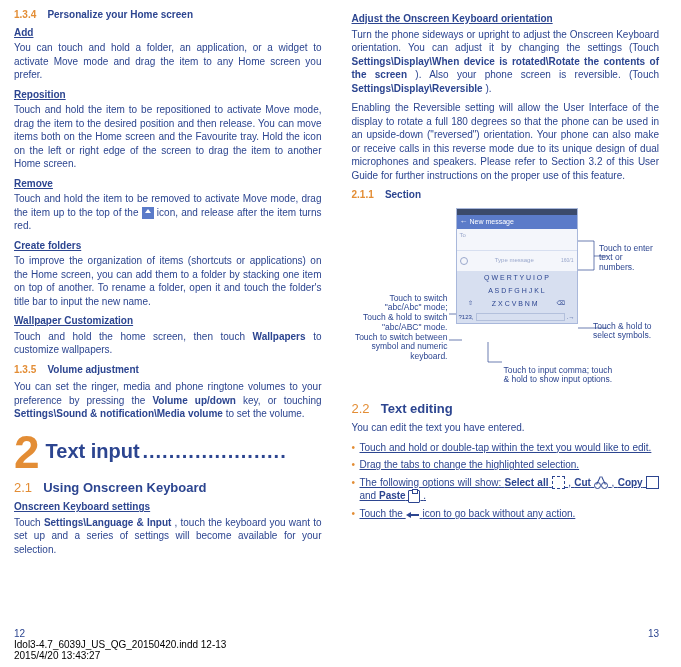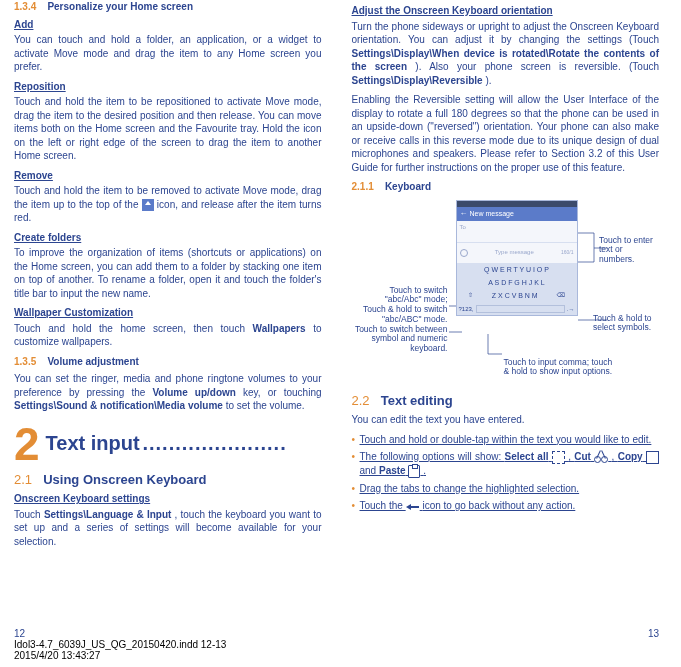--- a/index.html
+++ b/index.html
@@ -1,17 +1,17 @@
 <!DOCTYPE html>
 <html><head>
 <meta charset="utf-8">
 <style>
   * { margin: 0; padding: 0; box-sizing: border-box; }
   body { width: 681px; height: 667px; background: #fff; font-family: "Helvetica Neue", Arial, sans-serif; font-size: 10px; color: #2c4590; position: relative; }
-  .spread { display: flex; padding: 0 22px 0 14px; gap: 30px; justify-content: center; }
+  .spread { display: flex; padding: 8px 22px 0 14px; gap: 30px; justify-content: center; }
   .col { flex: 1; line-height: 1.35; }
   .sec-num { color: #e38d35; font-weight: bold; }
   .sec-title { color: #2c4590; font-weight: bold; }
   .section-head { margin-bottom: 4px; }
   .sub-head { text-decoration: underline; font-weight: bold; margin: 4px 0 2px; color: #2c4590; }
   p.body { margin-bottom: 6px; text-align: justify; }
   .bold { font-weight: bold; }
   .big2 { display: flex; align-items: center; margin-top: 8px; margin-bottom: 2px; }
   .big2-num { font-size: 46px; font-weight: bold; color: #e38d35; line-height: 1; margin-right: 6px; }
   .big2-txt { font-size: 20px; font-weight: bold; color: #2c4590; }
@@ -124,21 +124,21 @@
       <span>Turn the phone sideways or upright to adjust the Onscreen Keyboard orientation. You can adjust it by changing the settings (Touch </span>
       <span class="bold">Settings\Display\When device is rotated\Rotate the contents of the screen</span>
       <span>). Also your phone screen is reversible. (Touch </span>
       <span class="bold">Settings\Display\Reversible</span>
       <span>).</span>
     </p>
     <p class="body">Enabling the Reversible setting will allow the User Interface of the display to rotate a full 180 degrees so that the phone can be used in an upside-down ("reversed") orientation. Your phone can also make or receive calls in this reverse mode due to its unique design of dual microphones and speakers. Please refer to Section 3.2 of this User Guide for further instructions on the proper use of this feature.</p>
     <div class="section-head">
       <span class="sec-num">2.1.1</span>
       <span>&nbsp;&nbsp;</span>
-      <span class="sec-title">Keyboard</span>
+      <span class="sec-title">Section</span>
     </div>
 
     <div class="callout-area">
       <svg class="lines">
         <line class="call-line" x1="226" y1="35" x2="242" y2="35"></line>
         <line class="call-line" x1="226" y1="64" x2="242" y2="64"></line>
         <line class="call-line" x1="242" y1="35" x2="242" y2="64"></line>
         <line class="call-line" x1="242" y1="50" x2="255" y2="50"></line>
         <line class="call-line" x1="110" y1="108" x2="97" y2="108"></line>
         <line class="call-line" x1="110" y1="134" x2="97" y2="134"></line>
@@ -188,36 +188,36 @@
     </div>
 
     <div class="h21">
       <span class="num">2.2</span>
       <span>&nbsp;&nbsp;</span>
       <span class="txt">Text editing</span>
     </div>
     <p class="body">You can edit the text you have entered.</p>
     <ul class="bullets">
       <li>Touch and hold or double-tap within the text you would like to edit.</li>
+      <li>Drag the tabs to change the highlighted selection.</li>
       <li>
         <span>The following options will show: </span>
         <span class="bold">Select all</span>
         <span class="icon-square dashed"></span>
         <span> , </span>
         <span class="bold">Cut</span>
         <span class="icon-cut"><span class="blades"></span></span>
         <span> , </span>
         <span class="bold">Copy</span>
         <span class="icon-square"></span>
         <span> and </span>
         <span class="bold">Paste</span>
         <span class="icon-paste"></span>
         <span> .</span>
       </li>
-      <li>Drag the tabs to change the highlighted selection.</li>
       <li>
         <span>Touch the </span>
         <span class="icon-back"></span>
         <span> icon to go back without any action.</span>
       </li>
     </ul>
   </div>
 </div>
 
 <div class="footer">

